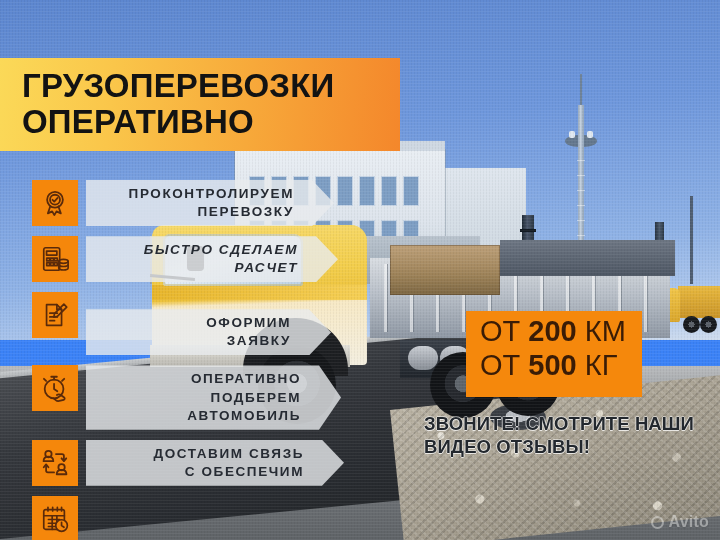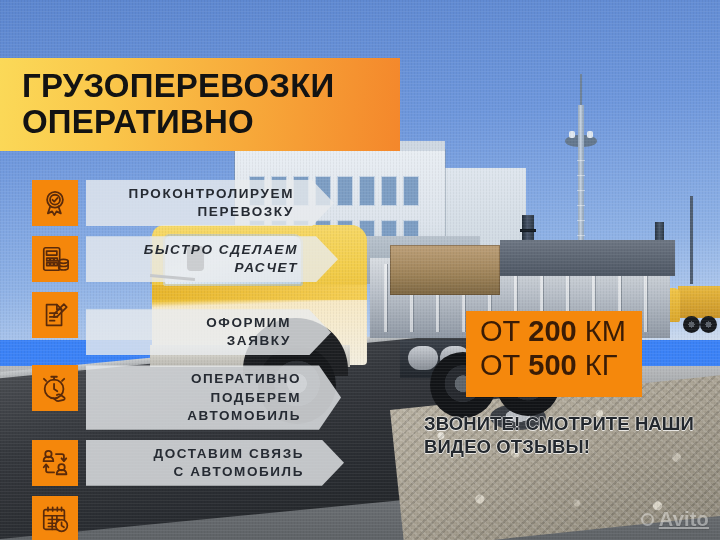--- a/index.html
+++ b/index.html
@@ -297,24 +297,23 @@
   .watermark {
     position:absolute; right:11px; bottom:9px;
     display:flex; align-items:center; gap:5px;
     opacity:.42;
   }
   .wm-mark {
     width:13px; height:13px; border-radius:50%;
     border:2.5px solid #f2f2f0;
   }
   .wm-text {
-    font-size:20px; font-weight:bold; color:#f4f4f2;
+    font-size:16px; font-weight:bold; color:#f4f4f2;
     letter-spacing:.2px;
     text-shadow:0 1px 2px rgba(0,0,0,.45);
-    text-decoration:underline;
   }
 </style>
 </head>
 <body>
 
 <div id="ad">
 
   <div class="photo">
 
     <div class="sky"></div>
@@ -495,21 +494,21 @@
           <circle cx="23" cy="20.5" r="3.4"></circle>
           <path d="M17.8 28c0-3 2.3-4.7 5.2-4.7s5.2 1.7 5.2 4.7z"></path>
           <path d="M17 6.5h6.5a2 2 0 0 1 2 2v5"></path>
           <path d="M23 11l2.5 3 2.5-3"></path>
           <path d="M15 26H8.5a2 2 0 0 1-2-2v-5"></path>
           <path d="M9 20.5L6.5 17.5 4 20.5"></path>
         </svg>
       </div>
       <div class="feat-label">
         <span>ДОСТАВИМ СВЯЗЬ</span>
-        <span>С АВТОМОБИЛЬ</span>
+        <span>С ОБЕСПЕЧИМ</span>
       </div>
     </div>
 
     <div class="feature f6">
       <div class="feat-icon">
         <svg viewBox="0 0 32 32" fill="none" stroke="#5A2A0A" stroke-width="1.8" stroke-linecap="round" stroke-linejoin="round">
           <rect x="4" y="6" width="22" height="21" rx="2"></rect>
           <path d="M4 12.5h22"></path>
           <path d="M8.5 3.5v4M13.5 3.5v4M18.5 3.5v4M23 3.5v4"></path>
           <path d="M9 16.5h12M9 20.5h12M9 24h12"></path>

